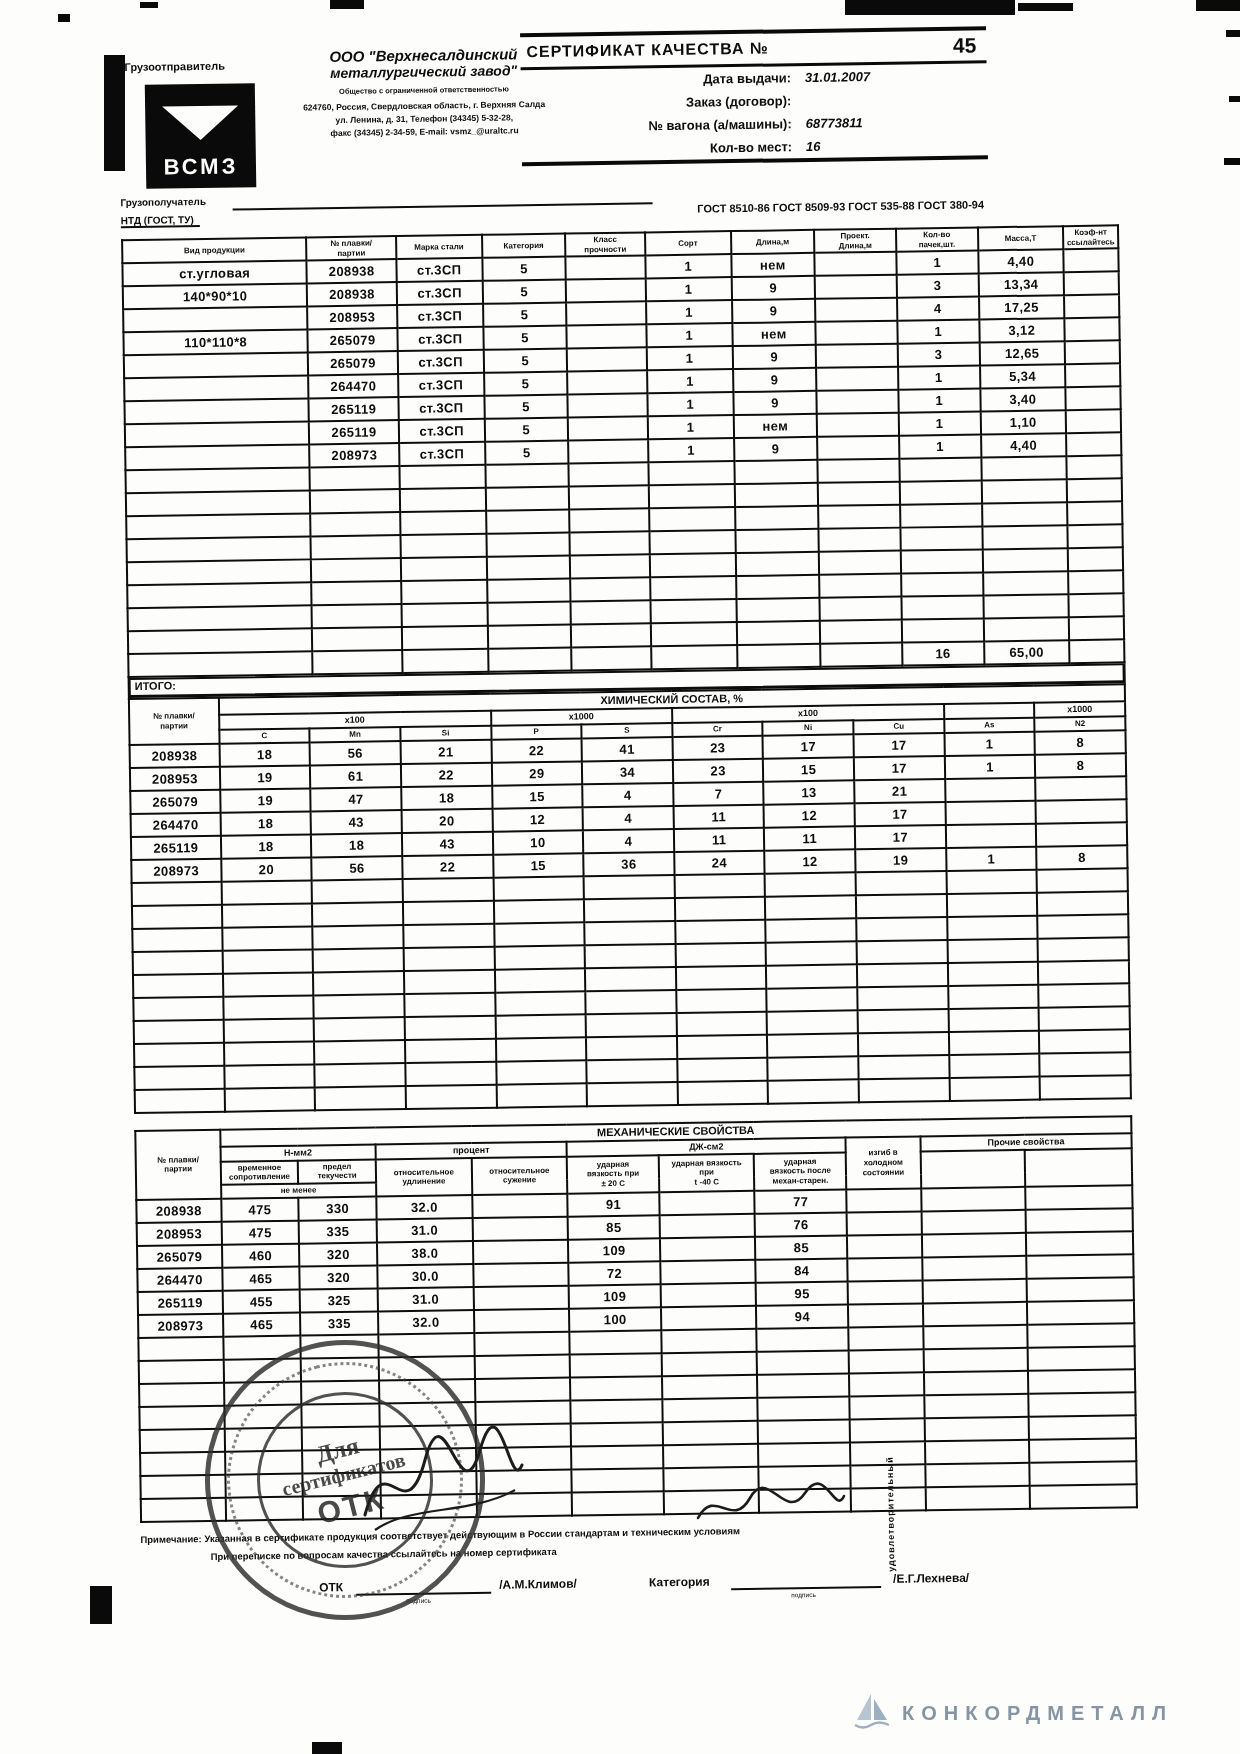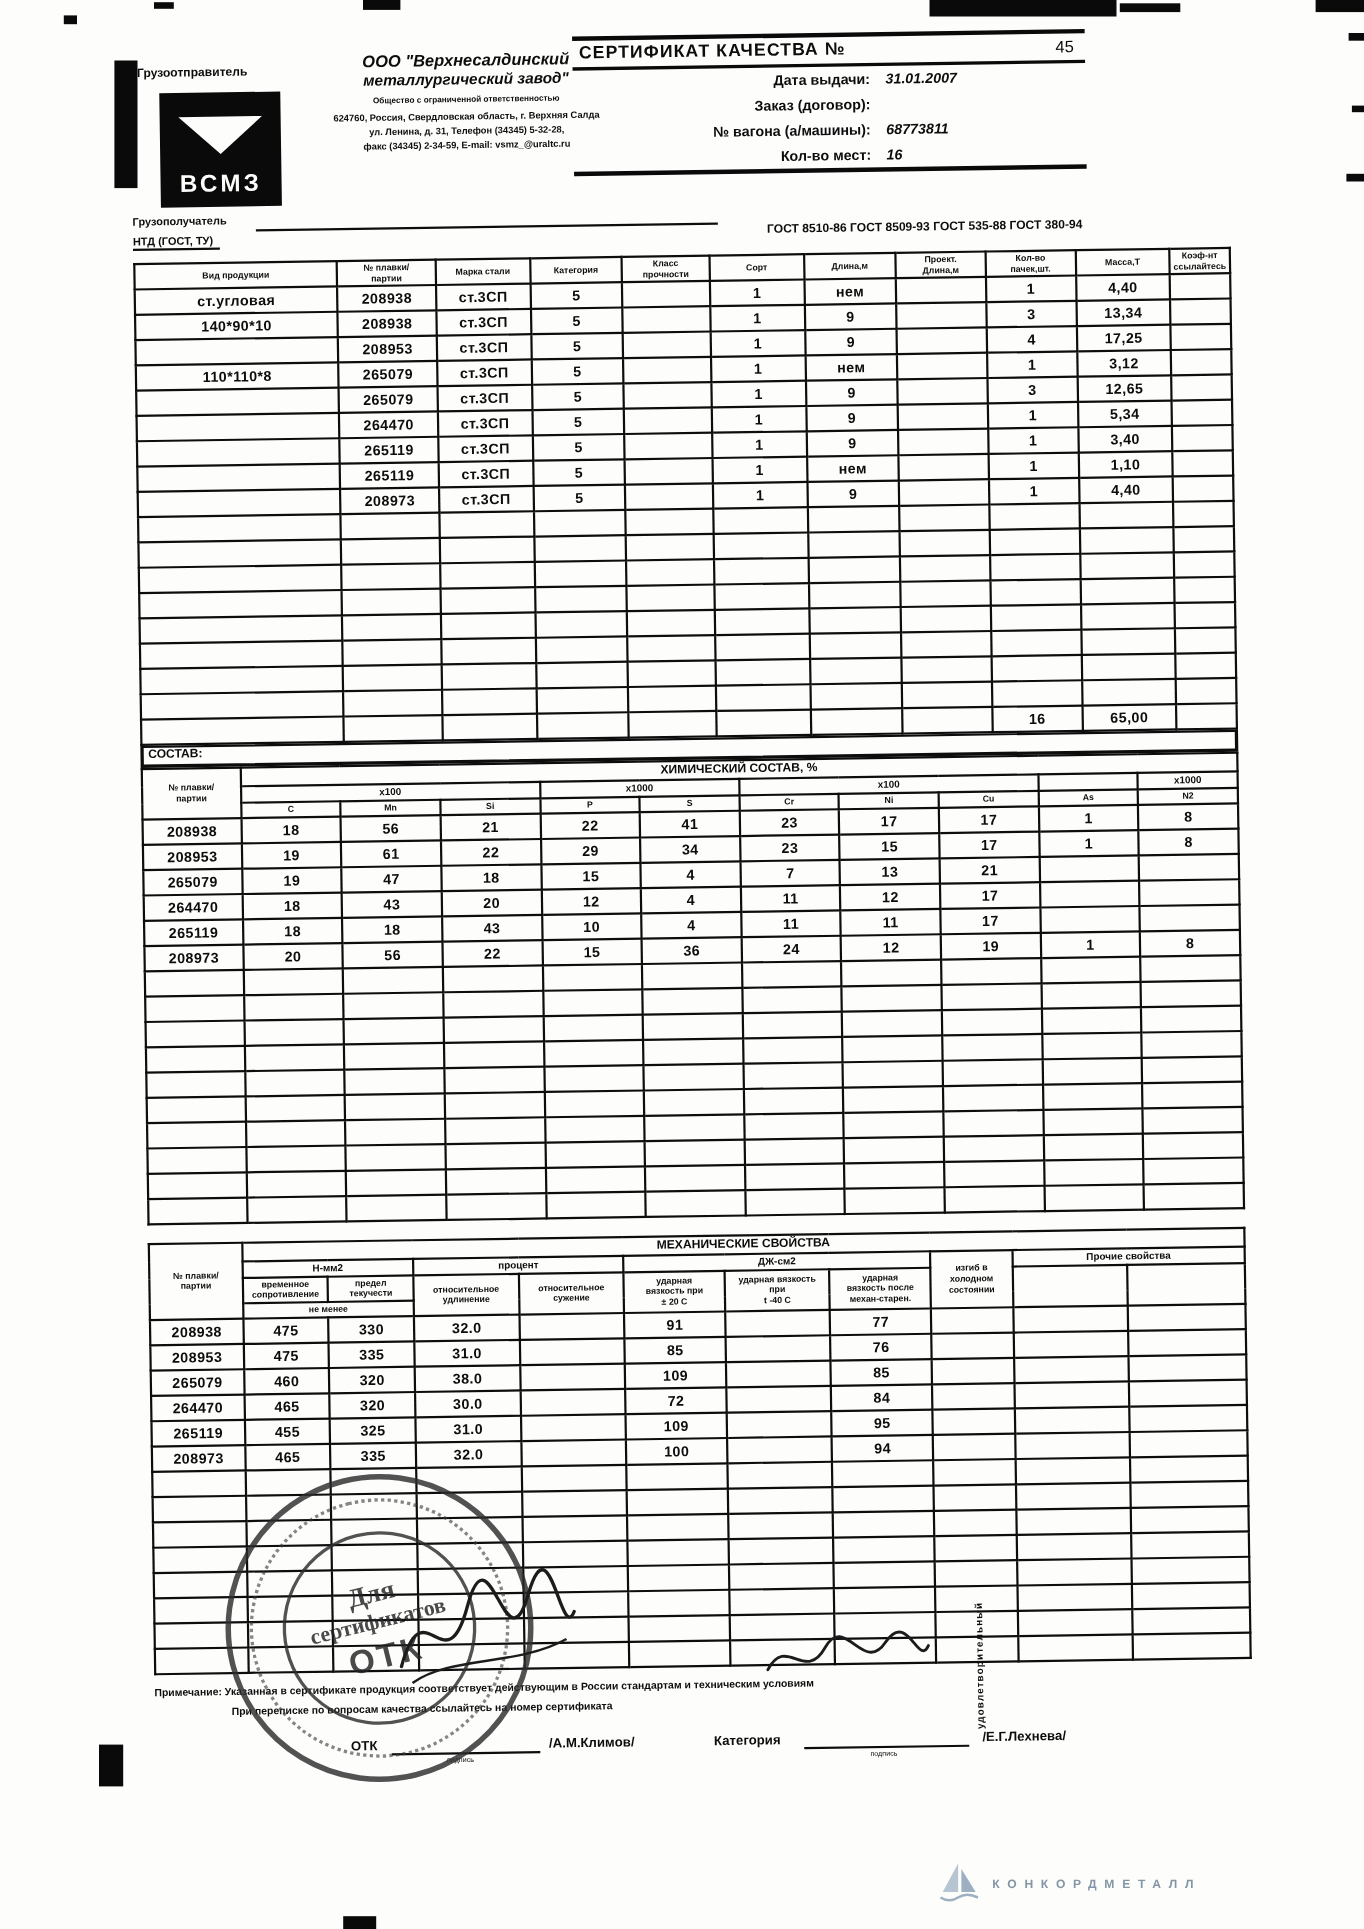--- a/index.html
+++ b/index.html
@@ -17,21 +17,21 @@
   .logo .vsmz{color:#fdfdfc;font-weight:700;font-size:22px;letter-spacing:3px;margin-bottom:8px;}
   .company{position:absolute;left:150px;top:16px;width:310px;text-align:center;}
   .co1{font-size:15px;font-weight:700;font-style:italic;}
   .co2{font-size:14px;font-weight:700;font-style:italic;}
   .co-sub{font-size:7.5px;font-weight:700;margin-top:6px;}
   .addr{font-size:8.5px;font-weight:700;margin-top:5px;line-height:1.5;}
   .certbox{position:absolute;left:402px;top:4px;width:466px;border-top:4px solid #0a0a0a;border-bottom:4px solid #0a0a0a;}
   .cert-title{display:flex;justify-content:space-between;align-items:center;border-bottom:3px solid #0a0a0a;
               padding:3px 10px 3px 6px;}
   .cert-title .t{font-size:16px;font-weight:700;letter-spacing:1px;}
-  .cert-title .n{font-size:15px;font-weight:400;}
+  .cert-title .n{font-size:21px;font-weight:700;}
   .cert-row{display:flex;align-items:center;min-height:23px;}
   .cert-row .lab{flex:0 0 58%;text-align:right;font-size:13px;font-weight:700;padding-right:14px;}
   .cert-row .val{flex:1;font-size:13px;font-weight:700;font-style:italic;}
   
   table{border-collapse:collapse;width:998px;table-layout:fixed;}
   th,td{border:2px solid #0d0d0d;overflow:hidden;}
   th{font-size:8px;font-weight:700;white-space:pre-line;line-height:1.2;padding:1px;text-align:center;}
   td{font-size:13px;font-weight:700;text-align:center;height:19px;letter-spacing:.4px;}
   .preheader{position:relative;height:42px;margin-top:4px;}
   .ph1{position:absolute;left:0;top:0;font-size:10px;font-weight:700;}
@@ -67,21 +67,21 @@
   .stamp .ring-t{position:absolute;inset:22px;border:3px dotted #3a3a3a;border-radius:50%;opacity:.75;}
   .stamp .ring-i{position:absolute;inset:52px;border:3px solid #2d2d2d;border-radius:50%;}
   .stamp .ctr{position:absolute;inset:60px;display:flex;flex-direction:column;align-items:center;
               justify-content:center;text-align:center;color:#222;}
   .stamp .s1{font-family:"Liberation Serif",serif;font-weight:700;font-size:24px;}
   .stamp .s2{font-family:"Liberation Serif",serif;font-weight:700;font-size:20px;}
   .stamp .s3{font-weight:700;font-size:30px;letter-spacing:3px;margin-top:4px;}
   .sig-svg{position:absolute;z-index:7;}
   
   .brand{position:absolute;left:852px;top:1692px;display:flex;align-items:center;gap:10px;z-index:2;}
-  .brand .txt{font-size:11px;font-weight:700;letter-spacing:7px;color:#8496a6;}
+  .brand .txt{font-size:20px;font-weight:700;letter-spacing:7px;color:#8496a6;}
   
   .art{position:absolute;background:#0a0a0a;z-index:9;}
 </style>
 </head>
 <body>
 
 <div class="page">
 
   <div class="art" style="left:330px;top:0;width:34px;height:9px;"></div>
   <div class="art" style="left:845px;top:0;width:170px;height:15px;"></div>
@@ -409,21 +409,21 @@
             <td></td>
             <td></td>
             <td></td>
             <td>16</td>
             <td>65,00</td>
             <td></td>
           </tr>
         </tbody>
     </table>
     <div class="itogo">
-      <span>СОСТАВ:</span>
+      <span>ИТОГО:</span>
     </div>
 
     <div class="chem-wrap">
       <table>
         <colgroup>
           <col style="width:9%">
             <col style="width:9.1%">
             <col style="width:9.1%">
             <col style="width:9.1%">
           <col style="width:9.1%">

